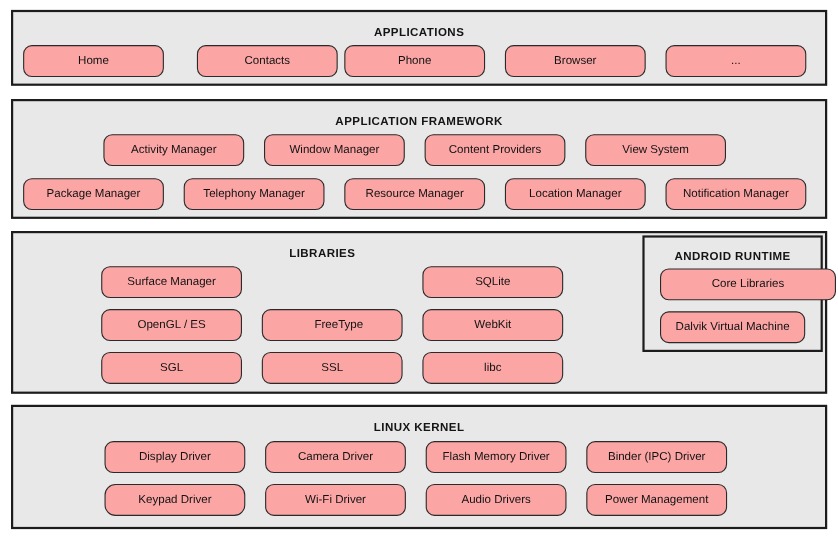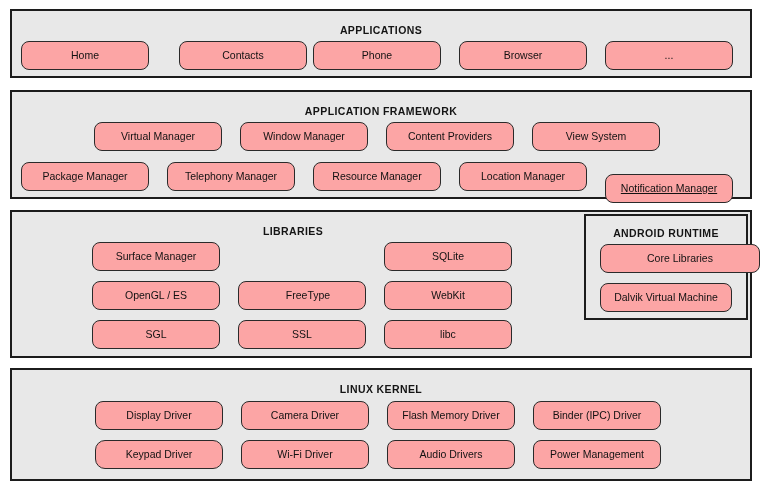--- a/index.html
+++ b/index.html
@@ -104,30 +104,30 @@
     <div class="card" style="left:9px; top:30px; width:128px;">Home</div>
     <div class="card" style="left:155px; top:30px; width:128px;margin-left:12px;">Contacts</div>
     <div class="card" style="left:301px; top:30px; width:128px;">Phone</div>
     <div class="card" style="left:447px; top:30px; width:128px;">Browser</div>
     <div class="card" style="left:593px; top:30px; width:128px;">...</div>
   </div>
 
   <div class="layer" id="layer-app-framework">
     <div class="layer-title" id="title-app-framework">APPLICATION FRAMEWORK</div>
 
-    <div class="card" style="left:82px; top:30px; width:128px;">Virtual Manager</div>
+    <div class="card" style="left:82px; top:30px; width:128px;">Activity Manager</div>
     <div class="card" style="left:228px; top:30px; width:128px;">Window Manager</div>
     <div class="card" style="left:374px; top:30px; width:128px;">Content Providers</div>
     <div class="card" style="left:520px; top:30px; width:128px;">View System</div>
 
     <div class="card" style="left:9px; top:70px; width:128px;">Package Manager</div>
     <div class="card" style="left:155px; top:70px; width:128px;">Telephony Manager</div>
     <div class="card" style="left:301px; top:70px; width:128px;">Resource Manager</div>
     <div class="card" style="left:447px; top:70px; width:128px;">Location Manager</div>
-    <div class="card" style="left:593px; top:82px; width:128px;text-decoration:underline;">Notification Manager</div>
+    <div class="card" style="left:593px; top:70px; width:128px;">Notification Manager</div>
   </div>
 
   <div class="layer" id="layer-libraries">
     <div class="layer-title" id="title-libraries">LIBRARIES</div>
 
     <div class="card" style="left:80px; top:30px; width:128px;">Surface Manager</div>
     <div class="card" style="left:372px; top:30px; width:128px;">SQLite</div>
 
     <div class="card" style="left:80px; top:69px; width:128px;">OpenGL / ES</div>
     <div class="card" style="left:226px; top:69px; width:128px;padding-left:12px;">FreeType</div>

